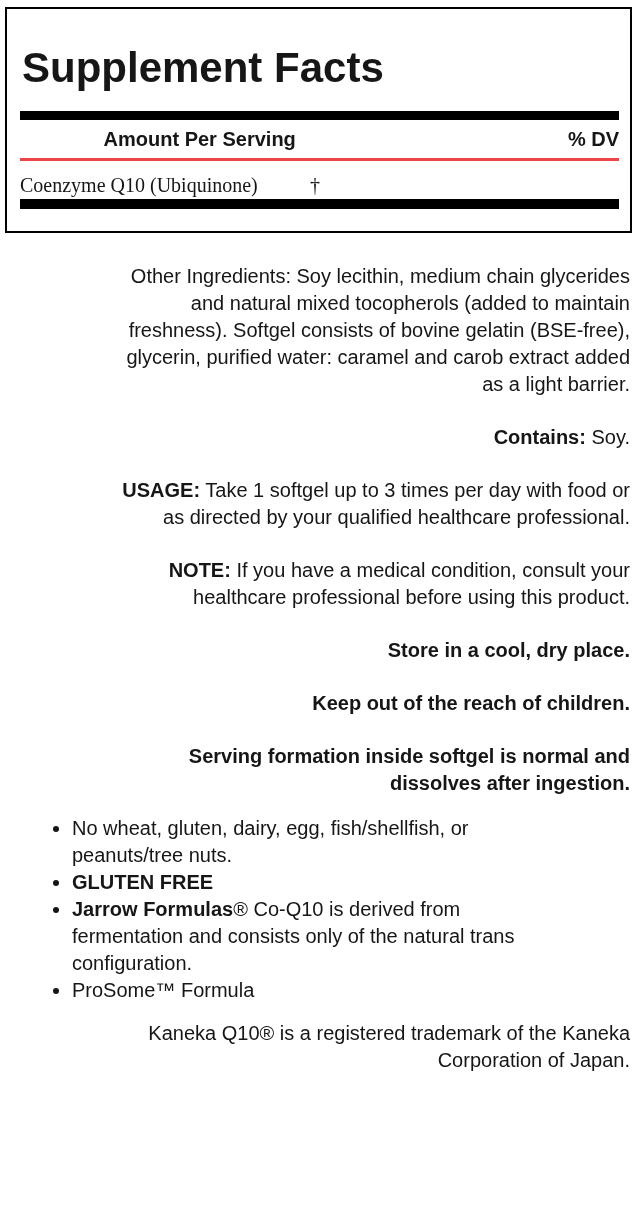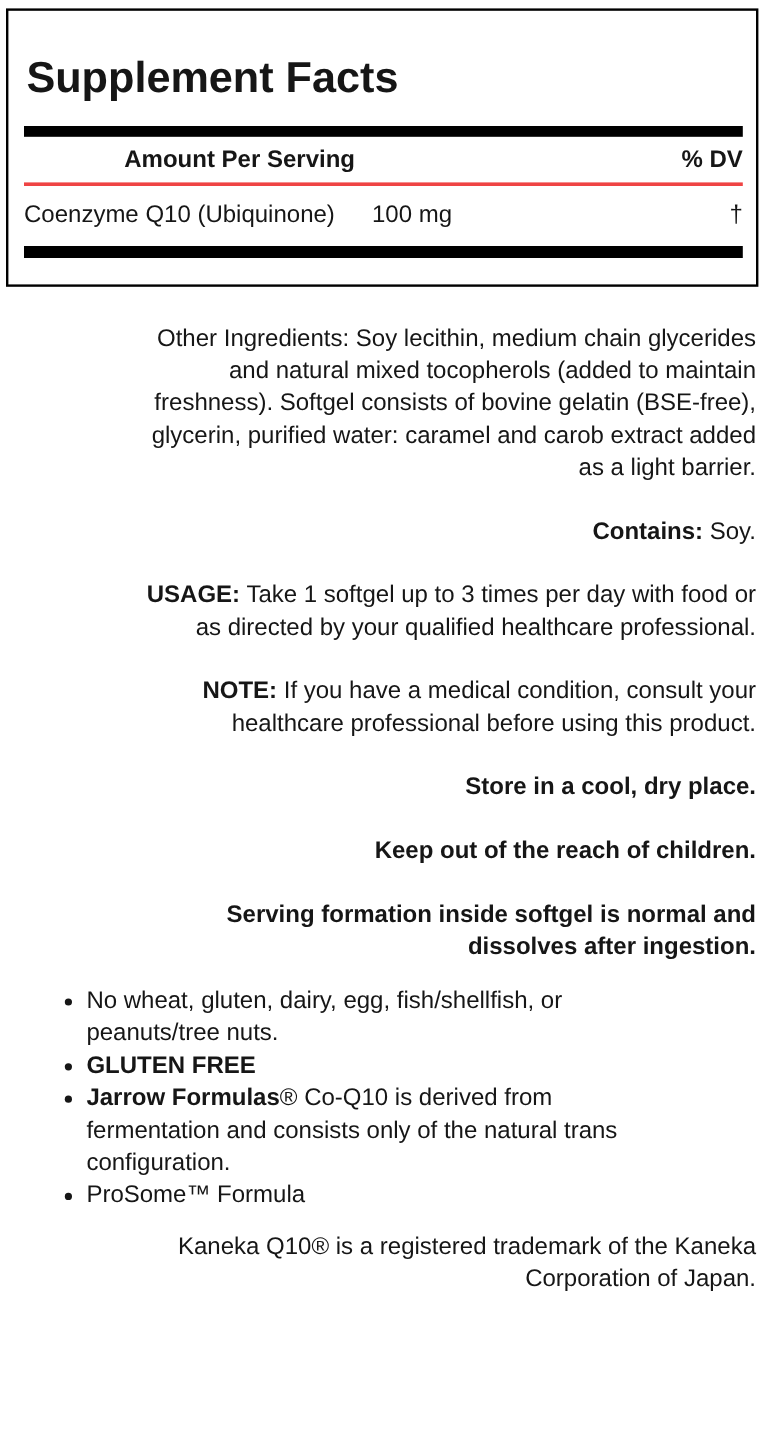--- a/index.html
+++ b/index.html
@@ -13,40 +13,40 @@
 
   
   .facts-box {
     box-sizing: border-box;
     margin: 7px 8px 0 5px;
     border: 2px solid #000;
     padding: 0 11px 22px 13px;
     background: #fff;
   }
   .title {
-    font-size: 36px; font-weight: 700; line-height: 1;
+    font-size: 42px; font-weight: 700; line-height: 1;
     margin: 38px 0 0 2px; letter-spacing: 0;
   }
   .serving-block { margin-top: 22px; }
   .serving { line-height: 33px; }
 
   .bar { background: #000; }
   .bar-thick  { height: 9px;  margin-top: 13px; }
   .bar-thick2 { height: 10px; }
 
   .thead {
     display: flex; align-items: baseline;
     font-weight: 700;
     padding: 6px 0 5px;
     border-bottom: 3px solid #ef4444;
   }
   .th-amount { width: 60%; text-align: center; }
   .th-dv { flex: 1; text-align: right; }
 
-  .trow { display: flex; align-items: flex-start; padding: 11px 0 12px; }
+  .trow { display: flex; align-items: flex-start; padding: 11px 0 0; font-family: Liberation Serif, serif; }
   .td-name { flex: 0 0 290px; }
   .td-amount { flex: 1; text-align: left; }
   .td-dv { text-align: right; }
 
   .footnote { margin-top: 18px; }
 
   
   .body-text { padding: 0 10px 0 8px; }
   .body-text p { margin: 0 0 26px 0; text-align: right; }
   .body-text p.first { margin-top: 30px; }
@@ -75,21 +75,20 @@
 
     <div class="bar bar-thick"></div>
 
     <div class="thead">
       <div class="th-amount">Amount Per Serving</div>
       <div class="th-dv">% DV</div>
     </div>
 
     <div class="trow">
       <div class="td-name">Coenzyme Q10 (Ubiquinone)</div>
-      <div class="td-amount">100 mg</div>
       <div class="td-dv">†</div>
     </div>
 
     <div class="bar bar-thick2"></div>
 
   </section>
 
   <main class="body-text">
 
     <p class="first pre">Other Ingredients: Soy lecithin, medium chain glycerides

